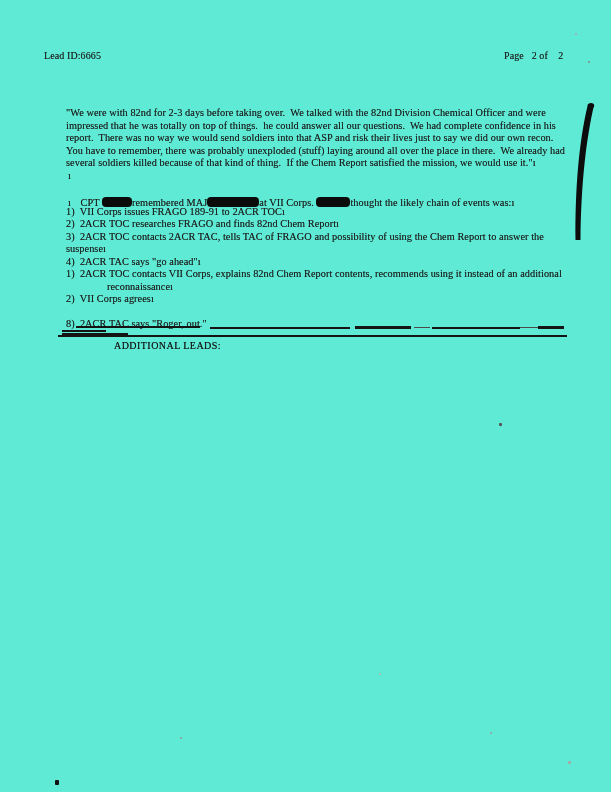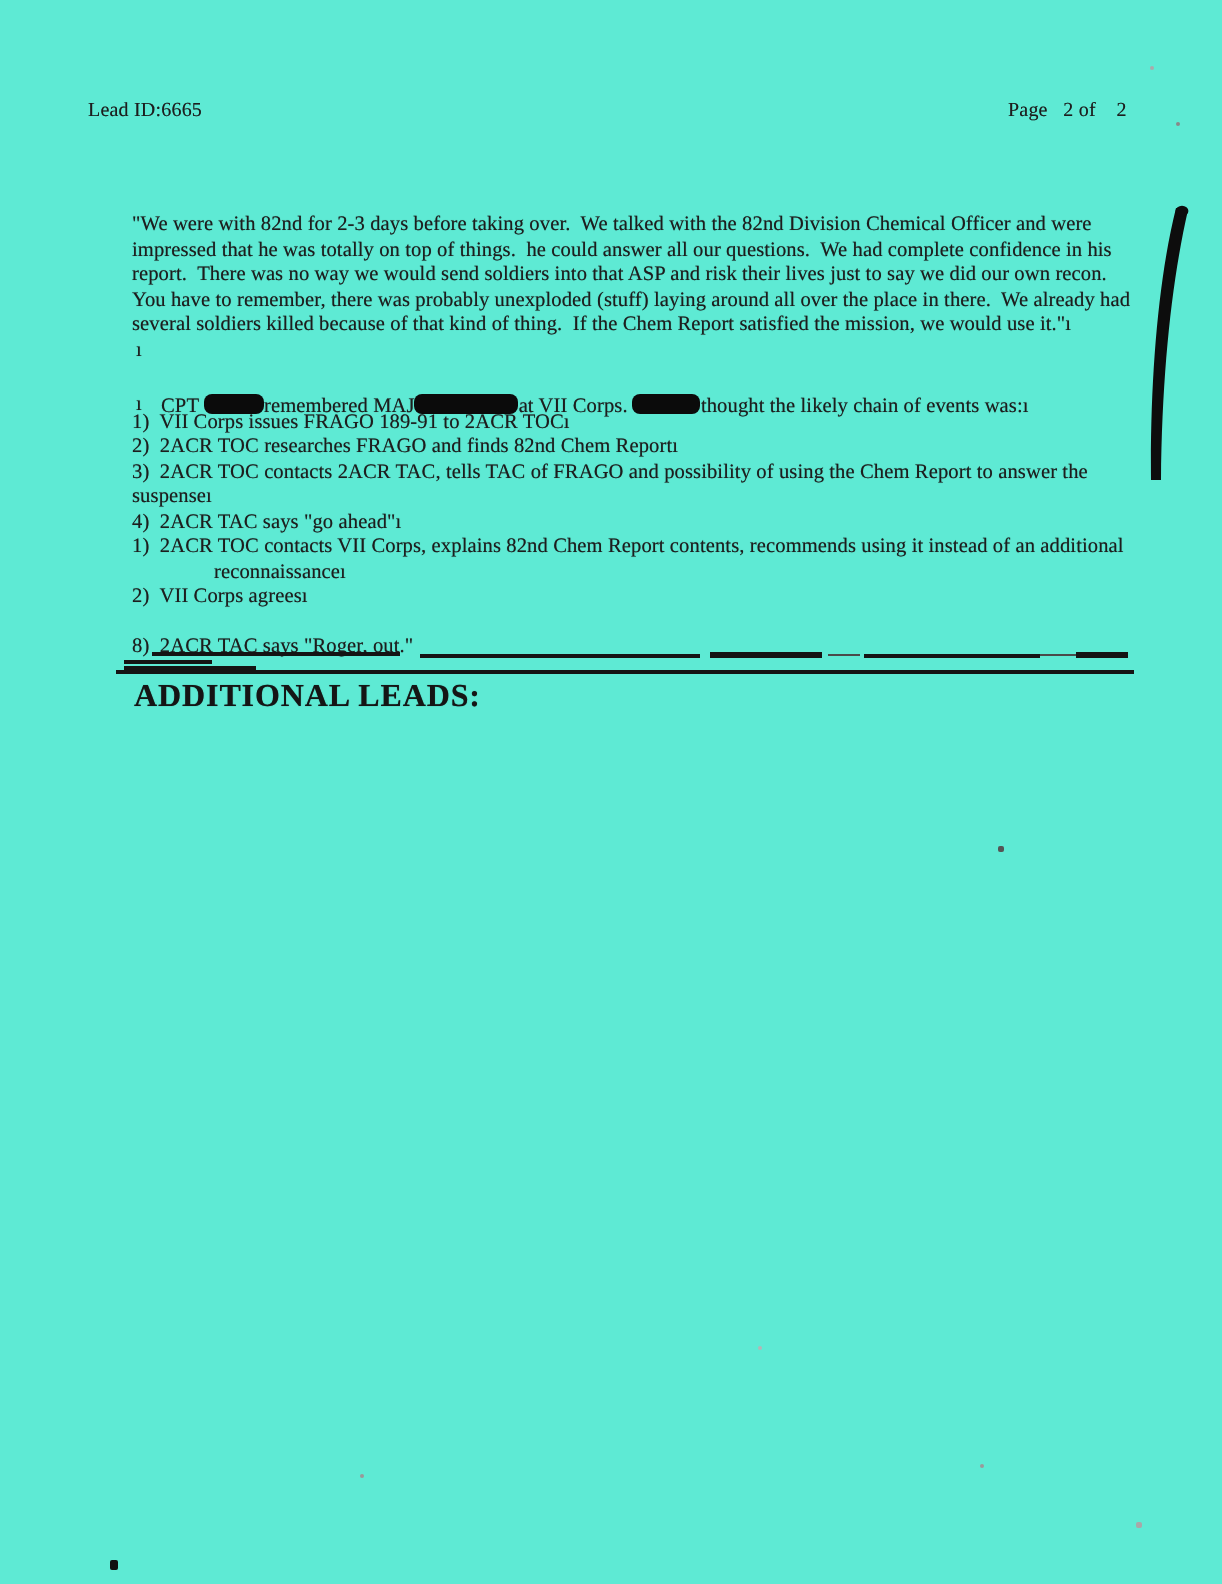--- a/index.html
+++ b/index.html
@@ -22,25 +22,26 @@
   .small-line {
     position:absolute;
     white-space:pre;
     font-size:10px;
     letter-spacing:0.1px;
     text-shadow:0 0 0.3px rgba(20,20,20,0.5);
   }
   .heading {
     position:absolute;
     white-space:pre;
-    font-weight:bold;
-    font-size:16px;
+    font-weight:normal;
+    font-size:10px;
     letter-spacing:0.45px;
     color:#151515;
     text-shadow:0 0 0.4px rgba(0,0,0,0.6);
+    margin-left:47px;
   }
   .redact {
     display:inline-block;
     background:#0b0b0b;
     height:10px;
     border-radius:4px;
     vertical-align:-1px;
   }
   .rule-seg { position:absolute; background:#141414; }
   .rule-seg.light { background:#4a4a4a; }

